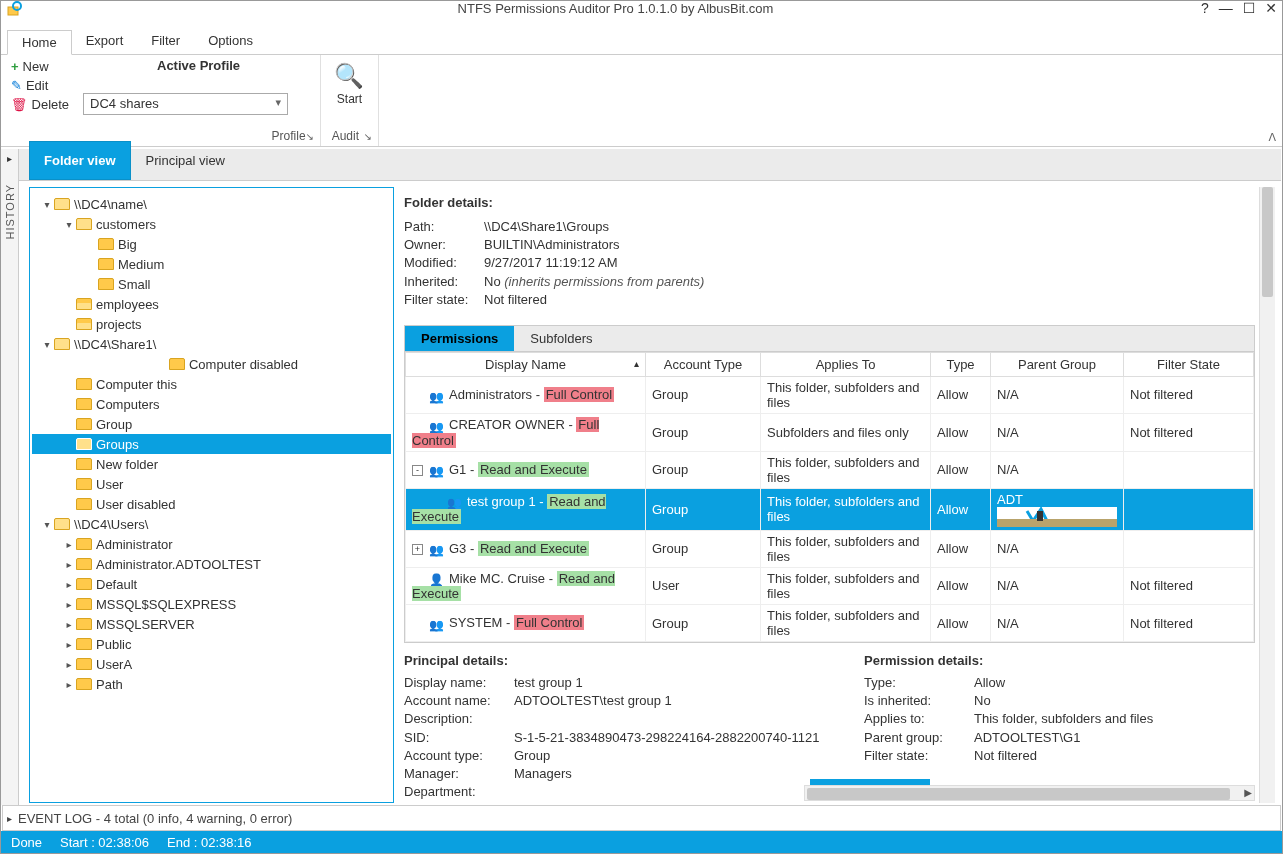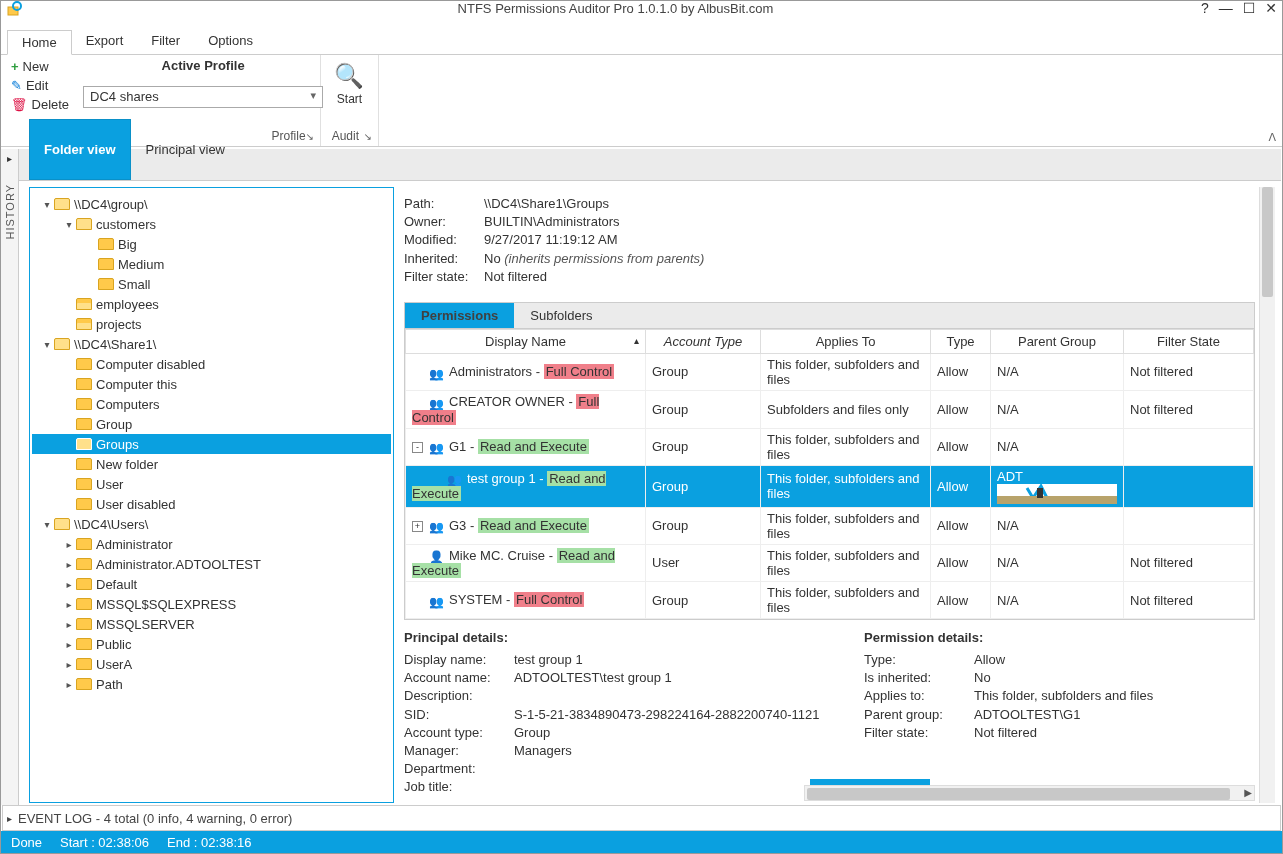--- a/index.html
+++ b/index.html
@@ -20,37 +20,37 @@
 
 .ribbon-body { height: 92px; border-bottom: 1px solid #ccc; display: flex; background: #fff; position: relative; }
 .ribbon-group { border-right: 1px solid #e0e0e0; padding: 3px 6px 2px 6px; display: flex; flex-direction: column; height: 100%; }
 .ribbon-group-content { flex: 1; display: flex; }
 .ribbon-group-caption { text-align: center; font-size: 12px; color: #555; height: 16px; display:flex; align-items:center; justify-content: space-between; }
 .ribbon-group-caption .launcher { font-size:10px; cursor:pointer; color:#666; }
 
 .actions-col { display:flex; flex-direction:column; gap:2px; }
 .mini-btn { display:flex; align-items:center; gap:4px; padding: 1px 4px; cursor:pointer; font-size:13px; }
 
-.profile-dd { width:240px; height:22px; border:1px solid #aaa; font-size:13px; padding:2px 20px 2px 6px; background:#fff; position:relative; margin-top:13px; }
+.profile-dd { width:205px; height:22px; border:1px solid #aaa; font-size:13px; padding:2px 20px 2px 6px; background:#fff; position:relative; margin-top:20px; }
 .profile-dd::after { content:"▾"; position:absolute; right:6px; top:2px; font-size:11px; color:#666; }
 
 .big-btn { width:45px; display:flex; flex-direction:column; align-items:center; gap:2px; cursor:pointer; padding-top:4px; }
 .big-btn .ico { font-size:24px; color:#0078d7; }
 .big-btn .lbl { font-size:12px; }
 
 .ribbon-collapse { position:absolute; right:6px; bottom:2px; font-size:11px; cursor:pointer; color:#666; }
 
 
 .history-strip { position:absolute; left:0; top:148px; width:18px; height:656px; border-right:1px solid #ccc; background:#f4f4f4; display:flex; flex-direction:column; align-items:center; }
 .history-strip .expand { font-size:10px; margin-top:4px; cursor:pointer; }
 .history-strip .vtext { writing-mode: vertical-rl; transform: rotate(180deg); font-size:11px; color:#555; margin-top:20px; letter-spacing:1px; }
 
 
 .view-tab-row { position:absolute; left:18px; top:148px; right:1px; height:32px; background:#ebebeb; border-bottom:1px solid #ccc; display:flex; align-items:flex-end; padding-left:10px; gap:0; }
-.view-tab { padding:22px 14px; font-size:13px; cursor:pointer; border:1px solid transparent; }
+.view-tab { padding:11px 14px; font-size:13px; cursor:pointer; border:1px solid transparent; }
 .view-tab.active { background:#0aa0e0; color:#fff; border:1px solid #0a90c8; font-weight:600; }
 
 
 .main-area { position:absolute; left:18px; top:180px; right:1px; bottom:50px; display:flex; }
 
 
 .tree-panel { width:365px; border:1px solid #0aa0e0; margin:6px 4px 0 10px; overflow:auto; padding:6px 2px; }
 .tree-node { display:flex; align-items:center; height:20px; font-size:13px; cursor:pointer; white-space:nowrap; }
 .tree-node.selected { background:#0aa0e0; color:#fff; }
 .tree-node .tw { width:14px; text-align:center; font-size:10px; color:#555; }
@@ -66,21 +66,21 @@
 .detail-scroll .thumb { position:absolute; left:2px; right:2px; top:0; height:110px; background:#c8c8c8; border-radius:2px; }
 
 .folder-details { padding:8px 16px 10px 6px; }
 .folder-details h4 { font-size:13px; font-weight:700; margin-bottom:8px; }
 .fd-row { display:flex; font-size:13px; line-height:1.4; }
 .fd-row .k { width:80px; }
 .fd-row .v em { font-style:italic; color:#555; }
 
 .perm-tab-row { display:flex; background:#ebebeb; border:1px solid #ccc; border-bottom:none; margin:6px 20px 0 6px; }
 .perm-tab { padding:5px 16px; font-size:13px; cursor:pointer; }
-.perm-tab.active { background:#0aa0e0; color:#404040; font-weight:600; }
+.perm-tab.active { background:#0aa0e0; color:#000000; font-weight:600; }
 
 .grid-wrap { margin:0 20px 0 6px; border:1px solid #ccc; }
 table.perm-grid { width:100%; border-collapse:collapse; font-size:13px; }
 table.perm-grid th { background:#fff; border:1px solid #ddd; padding:4px 6px; font-weight:400; text-align:center; position:relative; }
 table.perm-grid th .sort { position:absolute; right:6px; top:5px; font-size:10px; }
 table.perm-grid td { border:1px solid #eee; padding:3px 6px; }
 table.perm-grid tr.sel td { background:#0aa0e0; color:#fff; }
 .exp-box { display:inline-block; width:11px; height:11px; border:1px solid #888; font-size:9px; line-height:9px; text-align:center; margin-right:6px; vertical-align:middle; }
 .pr-ico { display:inline-block; width:16px; height:14px; vertical-align:middle; margin-right:4px; }
 .pr-ico.group::before { content:"👥"; font-size:12px; }
@@ -186,21 +186,21 @@
 <div class="view-tab-row">
   <div class="view-tab active">Folder view</div>
   <div class="view-tab">Principal view</div>
 </div>
 
 <div class="main-area">
   <div class="tree-panel" id="tree">
       <div class="tree-node" style="padding-left: 8px;">
         <span class="tw">▾</span>
         <span class="fld-ico open"></span>
-        <span>\\DC4\group\</span>
+        <span>\\DC4\name\</span>
       </div>
       <div class="tree-node" style="padding-left: 30px;">
         <span class="tw">▾</span>
         <span class="fld-ico open"></span>
         <span>customers</span>
       </div>
       <div class="tree-node" style="padding-left: 52px;">
         <span class="tw"></span>
         <span class="fld-ico "></span>
         <span>Big</span>
@@ -223,21 +223,21 @@
       <div class="tree-node" style="padding-left: 30px;">
         <span class="tw"></span>
         <span class="fld-ico special"></span>
         <span>projects</span>
       </div>
       <div class="tree-node" style="padding-left: 8px;">
         <span class="tw">▾</span>
         <span class="fld-ico open"></span>
         <span>\\DC4\Share1\</span>
       </div>
-      <div class="tree-node" style="padding-left: 30px;">
+      <div class="tree-node" style="padding-left: 30px; justify-content: center;">
         <span class="tw"></span>
         <span class="fld-ico "></span>
         <span>Computer disabled</span>
       </div>
       <div class="tree-node" style="padding-left: 30px;">
         <span class="tw"></span>
         <span class="fld-ico "></span>
         <span>Computer this</span>
       </div>
       <div class="tree-node" style="padding-left: 30px;">
@@ -316,20 +316,21 @@
         <span>Path</span>
       </div>
     </div>
 
   <div class="detail-panel">
     <div class="detail-scroll">
         <div class="thumb"></div>
       </div>
 
     <div class="folder-details">
+      <h4>Folder details:</h4>
       <div class="fd-row">
           <span class="k">Path:</span>
           <span class="v">\\DC4\Share1\Groups</span>
         </div>
       <div class="fd-row">
           <span class="k">Owner:</span>
           <span class="v">BUILTIN\Administrators</span>
         </div>
       <div class="fd-row">
           <span class="k">Modified:</span>
@@ -348,21 +349,21 @@
     <div class="perm-tab-row">
       <div class="perm-tab active">Permissions</div>
       <div class="perm-tab">Subfolders</div>
     </div>
 
     <div class="grid-wrap">
       <table class="perm-grid">
         <thead>
             <tr id="grid-head">
               <th style="width: 240px;">Display Name<span class="sort">▴</span></th>
-              <th style="width: 115px; font-style: italic;">Account Type</th>
+              <th style="width: 115px;">Account Type</th>
               <th style="width: 170px;">Applies To</th>
               <th style="width: 60px;">Type</th>
               <th style="width: 115px;">Parent Group</th>
               <th>Filter State</th>
             </tr>
           </thead>
         <tbody id="grid-body">
             <tr>
               <td><span style="display:inline-block;width:17px;"></span><span class="pr-ico group"></span><span>Administrators - </span><span class="hl-red">Full Control</span></td>
               <td>Group</td>

